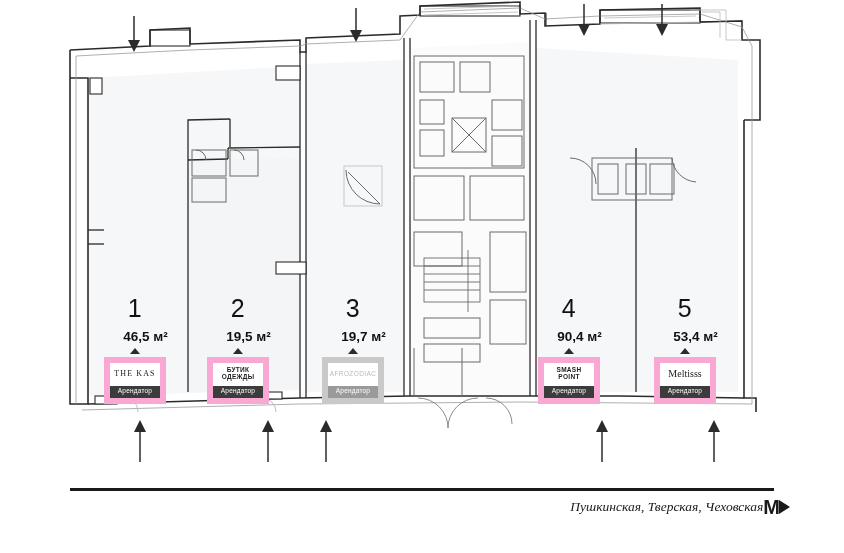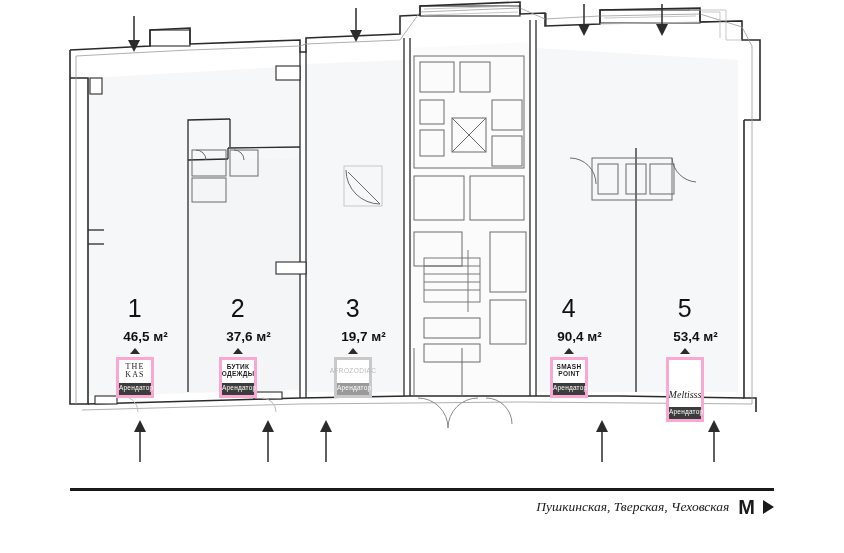--- a/index.html
+++ b/index.html
@@ -50,23 +50,23 @@
     padding-left: 21px;
   }
   .unit .caret {
     margin: 4px auto 3px auto;
     width: 0; height: 0;
     border-left: 5px solid transparent;
     border-right: 5px solid transparent;
     border-bottom: 6px solid #2b2b2b;
   }
   .plate {
-    width: 38px;
+    width: 62px;
     margin: 0 auto;
-    border: 3px solid #f9a8d4;
+    border: 6px solid #f9a8d4;
     background: #ffffff;
     box-sizing: border-box;
   }
   .plate.ghost {
     border-color: #c9c9c9;
   }
   .plate .logo {
     height: 23px;
     display: flex;
     align-items: center;
@@ -81,23 +81,21 @@
     white-space: pre-line;
   }
   .plate .logo.serif {
     font-family: "Liberation Serif", serif;
     font-size: 8px;
     letter-spacing: 1.1px;
   }
   .plate .logo.script {
     font-family: "Liberation Serif", serif;
     font-size: 10px;
-    font-style: italic;
     letter-spacing: 0px;
-    margin-top: 24px;
   }
   .plate .logo.bold {
     font-weight: 700;
     font-size: 6.5px;
     letter-spacing: 0.3px;
   }
   .plate .logo.pale {
     color: #b9b9b9;
     font-size: 6.5px;
     letter-spacing: 0.4px;
@@ -126,25 +124,24 @@
   .street {
     position: absolute;
     left: 78px;
     top: 499px;
     font-size: 13px;
     font-weight: 400;
     color: #1a1a1a;
   }
   .metro-wrap {
     position: absolute;
-    right: 70px;
+    right: 54px;
     top: 497px;
     display: flex;
     align-items: center;
-    gap: 9px;
   }
   .metro-text {
     font-family: "Liberation Serif", serif;
     font-style: italic;
     font-size: 13.5px;
     color: #1a1a1a;
   }
   .metro-m {
     font-family: "Liberation Sans", sans-serif;
     font-weight: 700;
@@ -319,21 +316,21 @@
     <div class="area">46,5 м²</div>
     <div class="caret"></div>
     <div class="plate">
       <div class="logo serif">THE KAS</div>
       <div class="tenant">Арендатор</div>
     </div>
   </div>
 
   <div class="unit" style="left:190px; top:296px;">
     <div class="num">2</div>
-    <div class="area">37,6 м²</div>
+    <div class="area">19,5 м²</div>
     <div class="caret"></div>
     <div class="plate">
       <div class="logo bold">БУТИК
 ОДЕЖДЫ</div>
       <div class="tenant">Арендатор</div>
     </div>
   </div>
 
   <div class="unit" style="left:305px; top:296px;">
     <div class="num">3</div>

